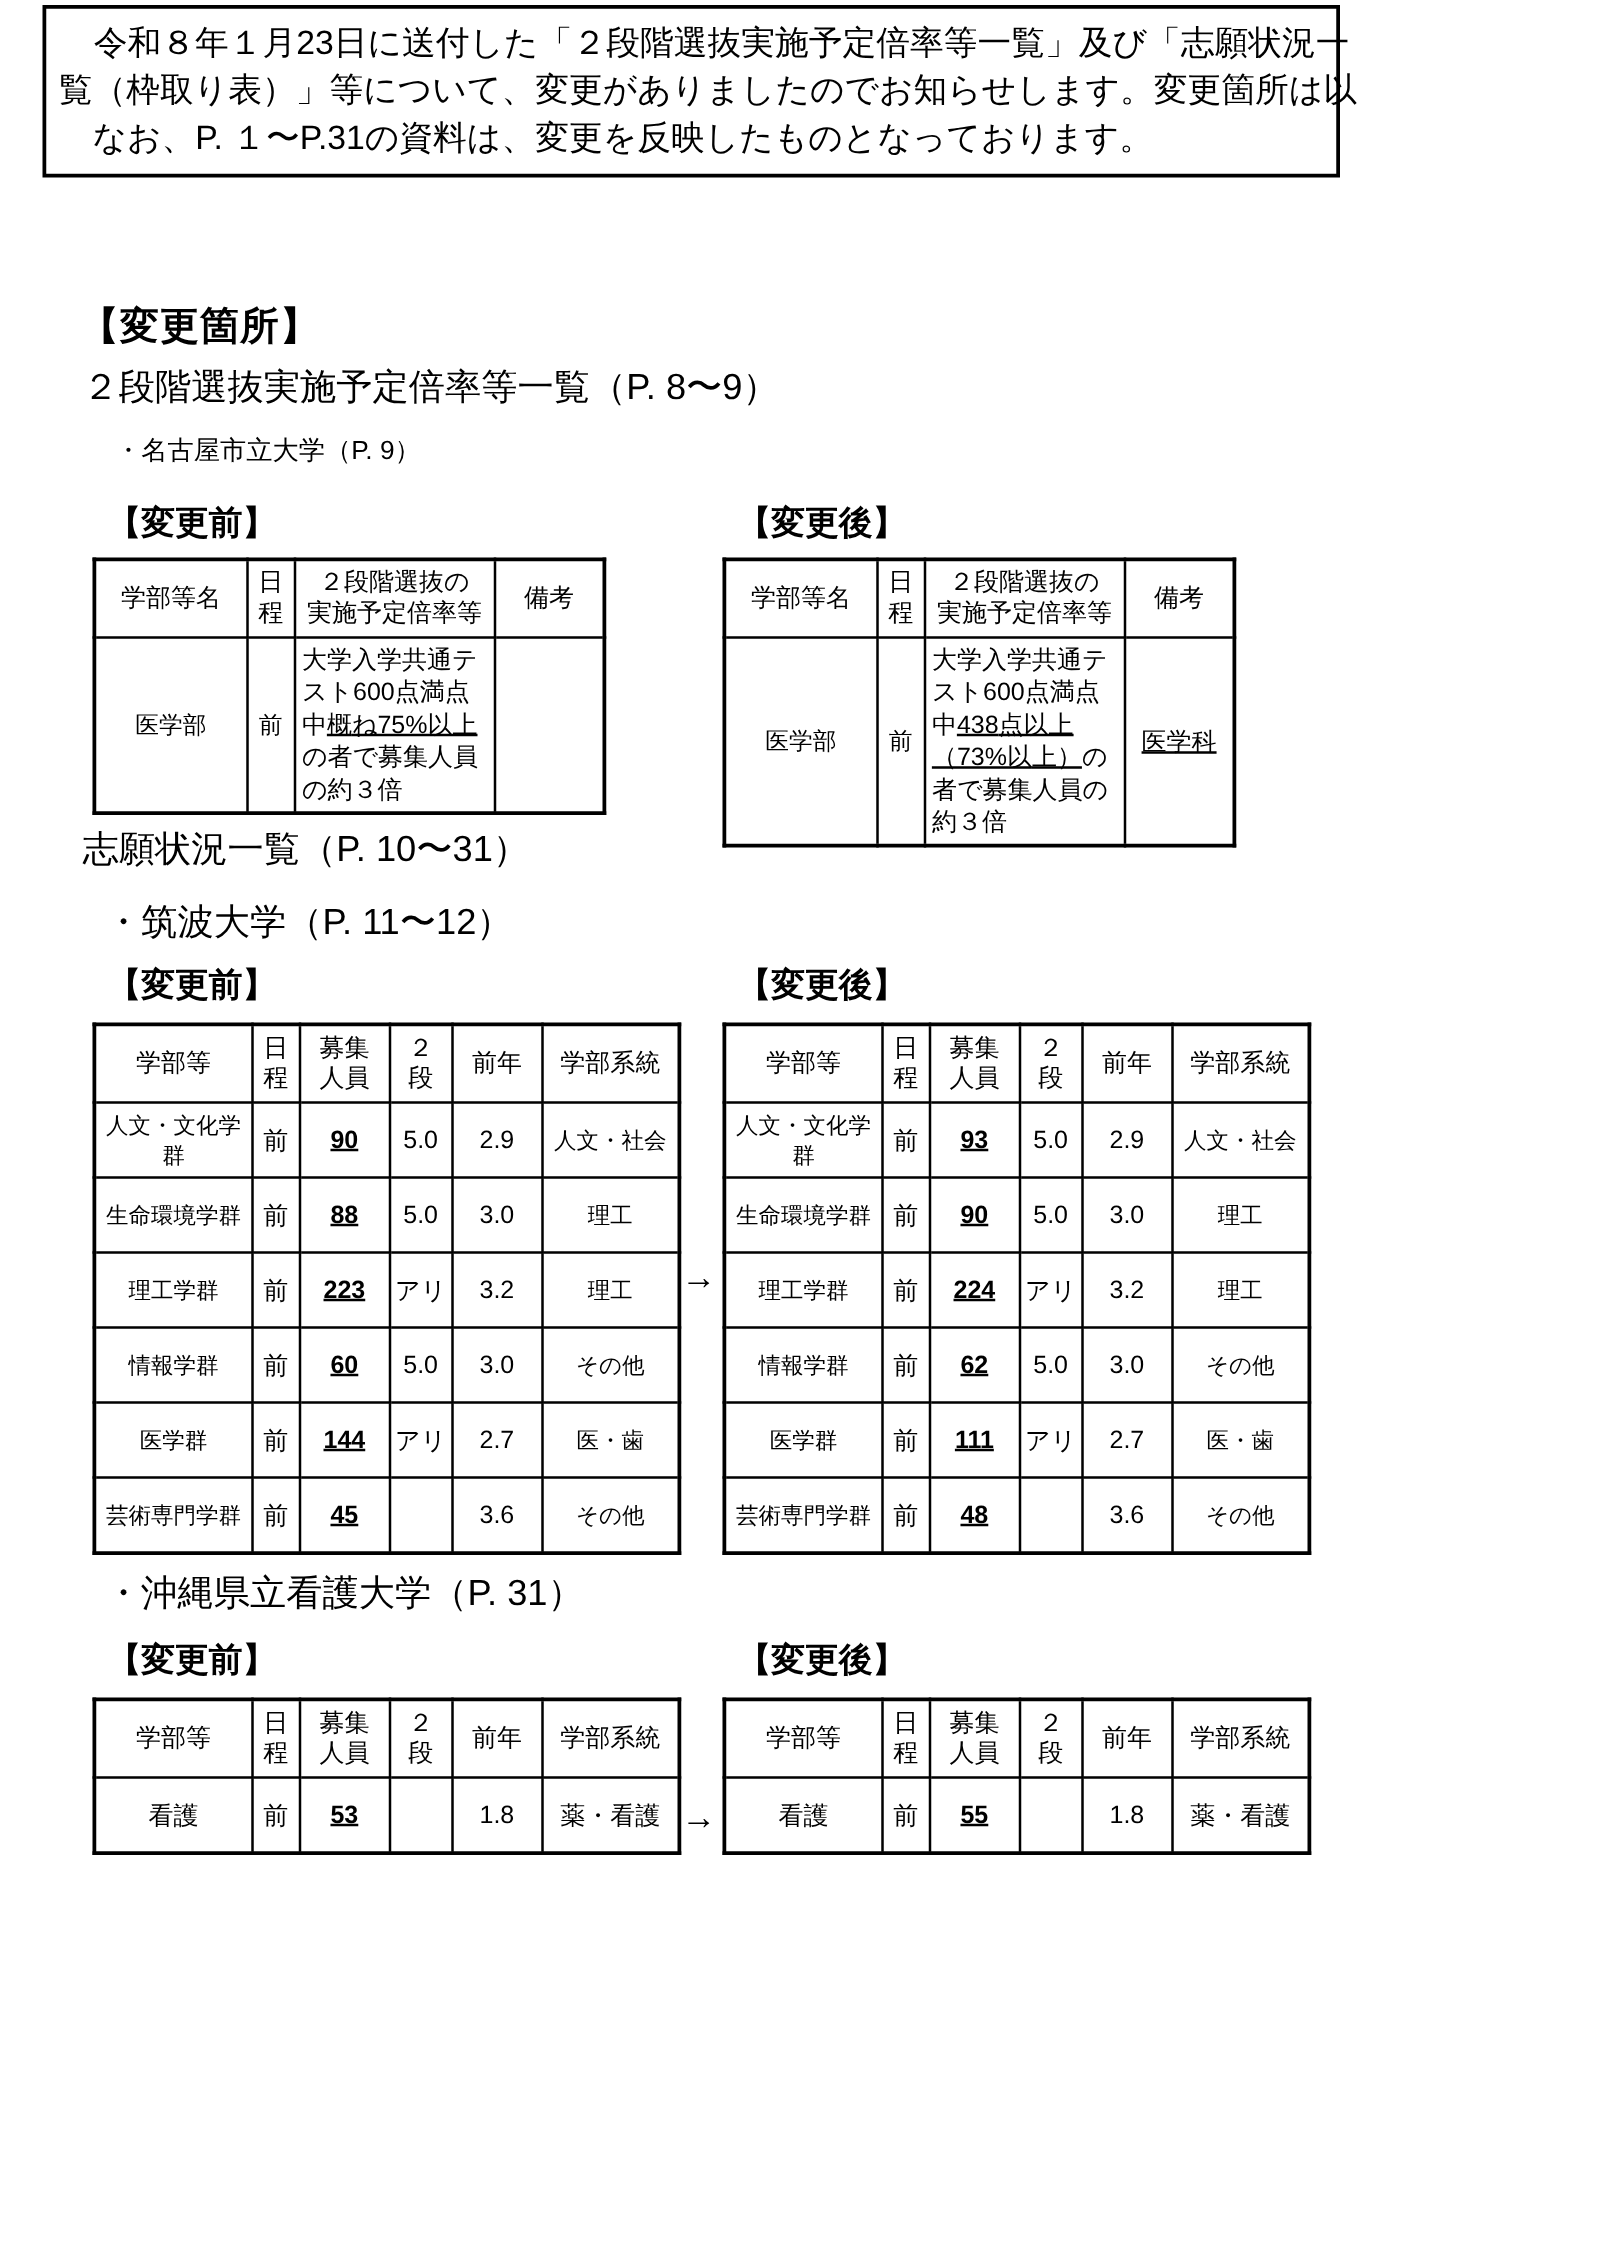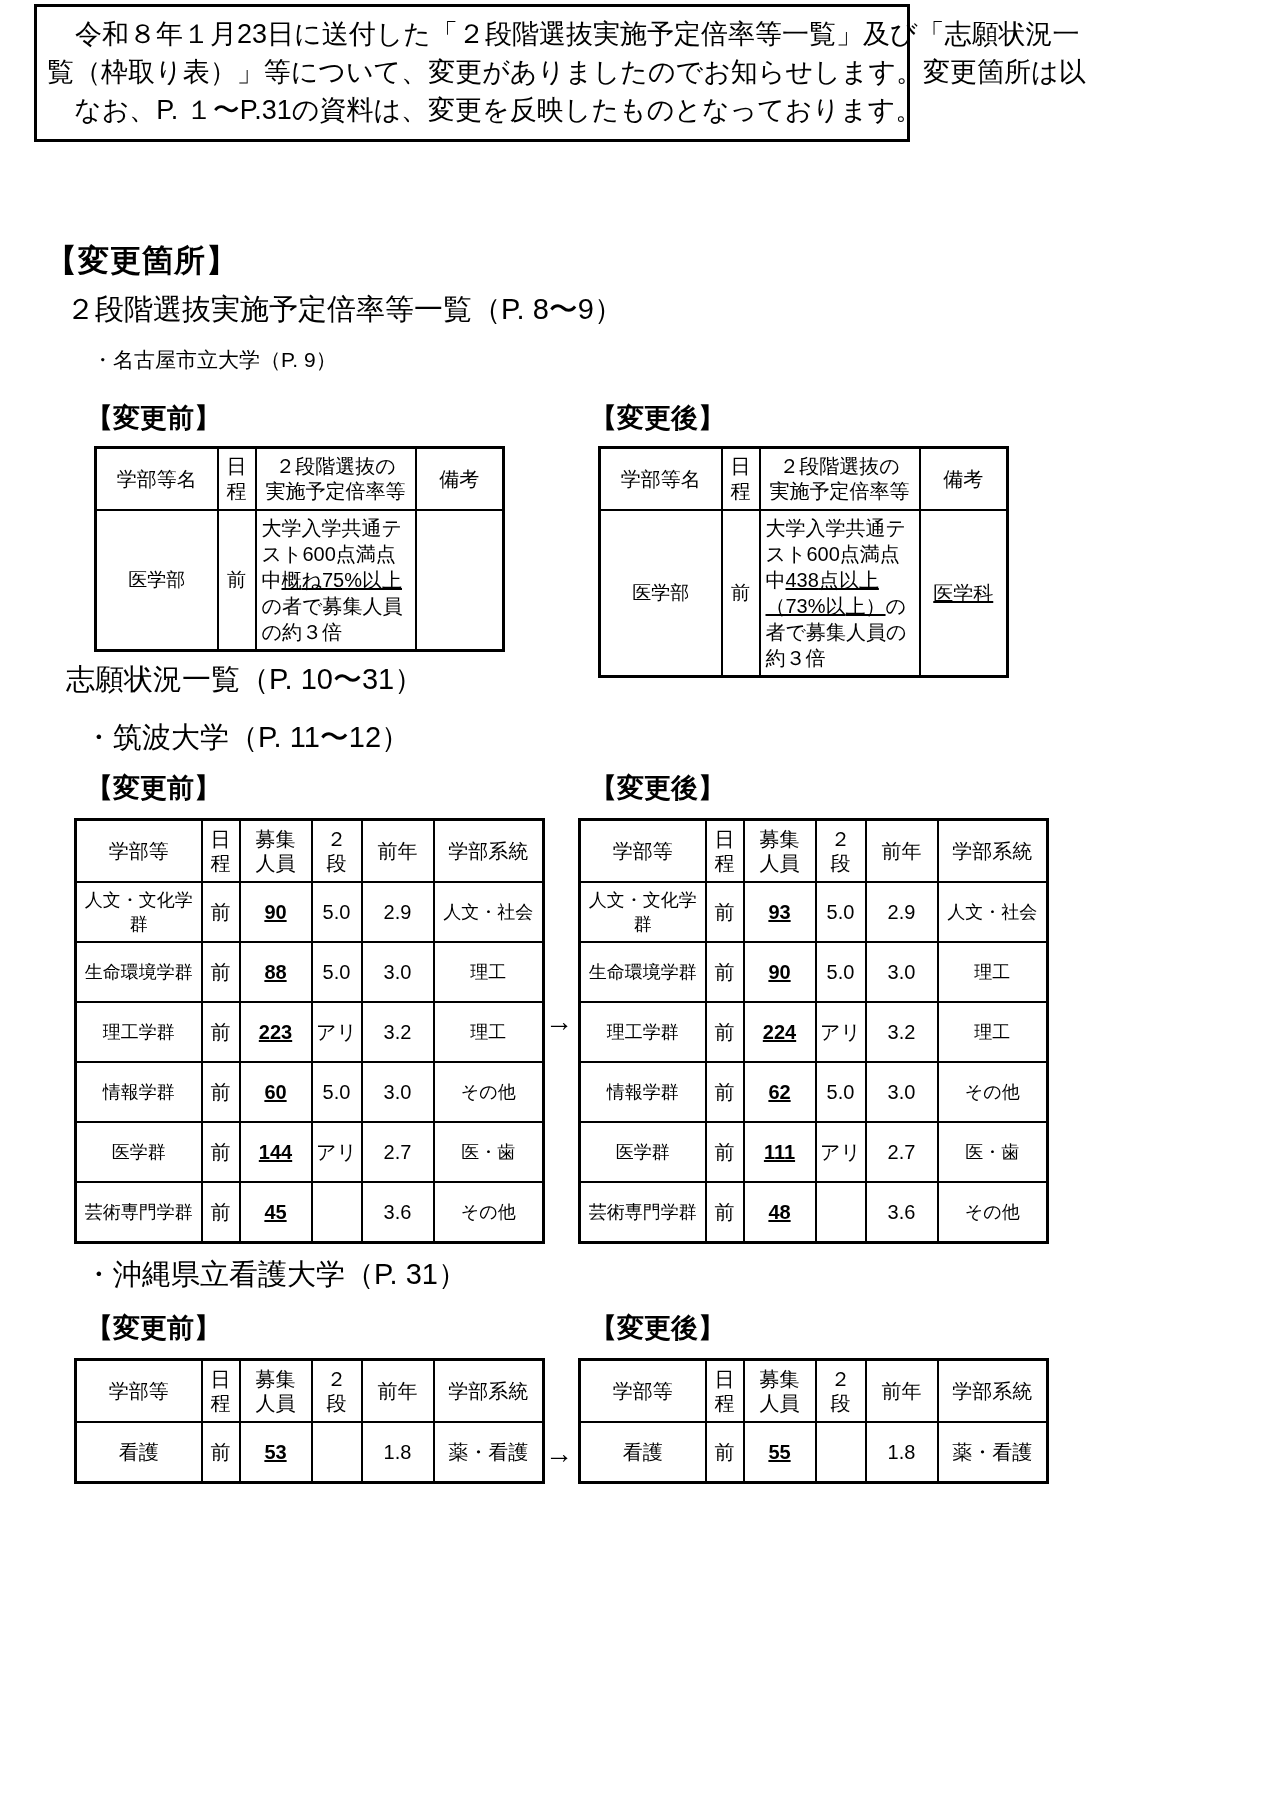--- a/index.html
+++ b/index.html
@@ -21,37 +21,37 @@
     width: 1280px;
     height: 1796px;
     box-sizing: border-box;
   }
 
   
   .notice-box {
     position: absolute;
     left: 34px;
     top: 4px;
-    width: 876px;
+    width: 1038px;
     box-sizing: border-box;
     border: 3px solid #000;
     padding: 8px 10px 10px 10px;
   }
   .notice-line {
     font-size: 27px;
     line-height: 38px;
     letter-spacing: 0px;
     white-space: nowrap;
   }
   .indent1 { text-indent: 28px; }
 
   
   .h-change {
     position: absolute;
-    left: 46px;
+    left: 64px;
     top: 240px;
     font-size: 31px;
     font-weight: bold;
     letter-spacing: 1px;
   }
   .h-sec1 {
     position: absolute;
     left: 66px;
     top: 290px;
     font-size: 29px;
@@ -98,21 +98,21 @@
     text-align: center;
     vertical-align: middle;
     font-weight: normal;
     padding: 2px 2px;
   }
   table.doc {
     border: 3px solid #000;
   }
 
   
-  .tblA { position: absolute; width: 408px; font-size: 19px; margin-left: 20px; }
+  .tblA { position: absolute; width: 408px; font-size: 19px; }
   .tblA .c1 { width: 122px; }
   .tblA .c2 { width: 38px; }
   .tblA .c3 { width: 160px; }
   .tblA .c4 { width: 88px; }
   .tblA thead td { height: 56px; line-height: 25px; font-size: 20px; }
   .tblA tbody td { height: 96px; }
   .tblA .body-cell {
     text-align: left;
     line-height: 26px;
     font-size: 20px;

